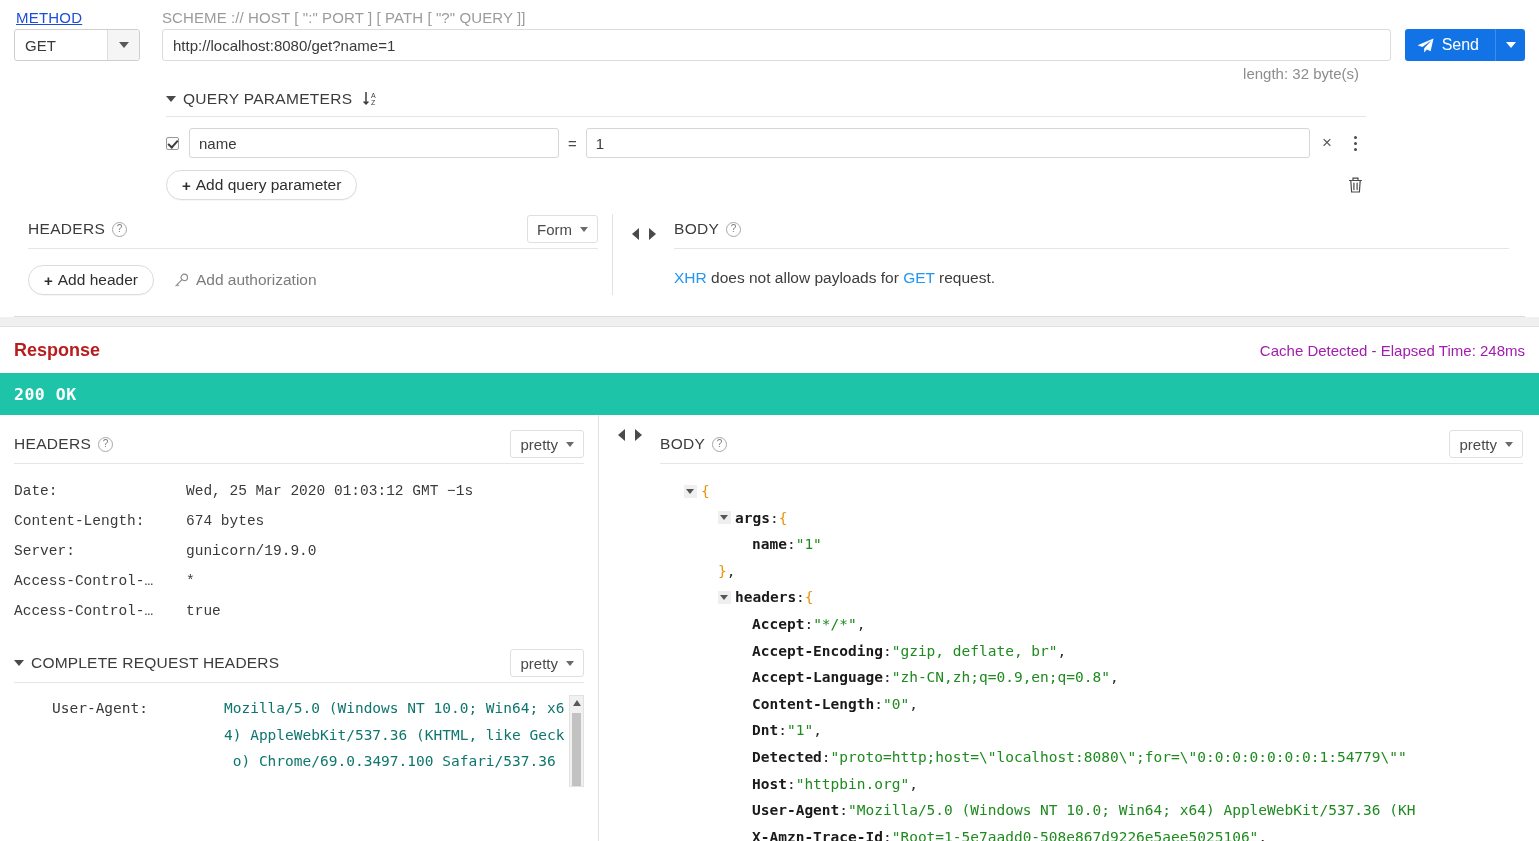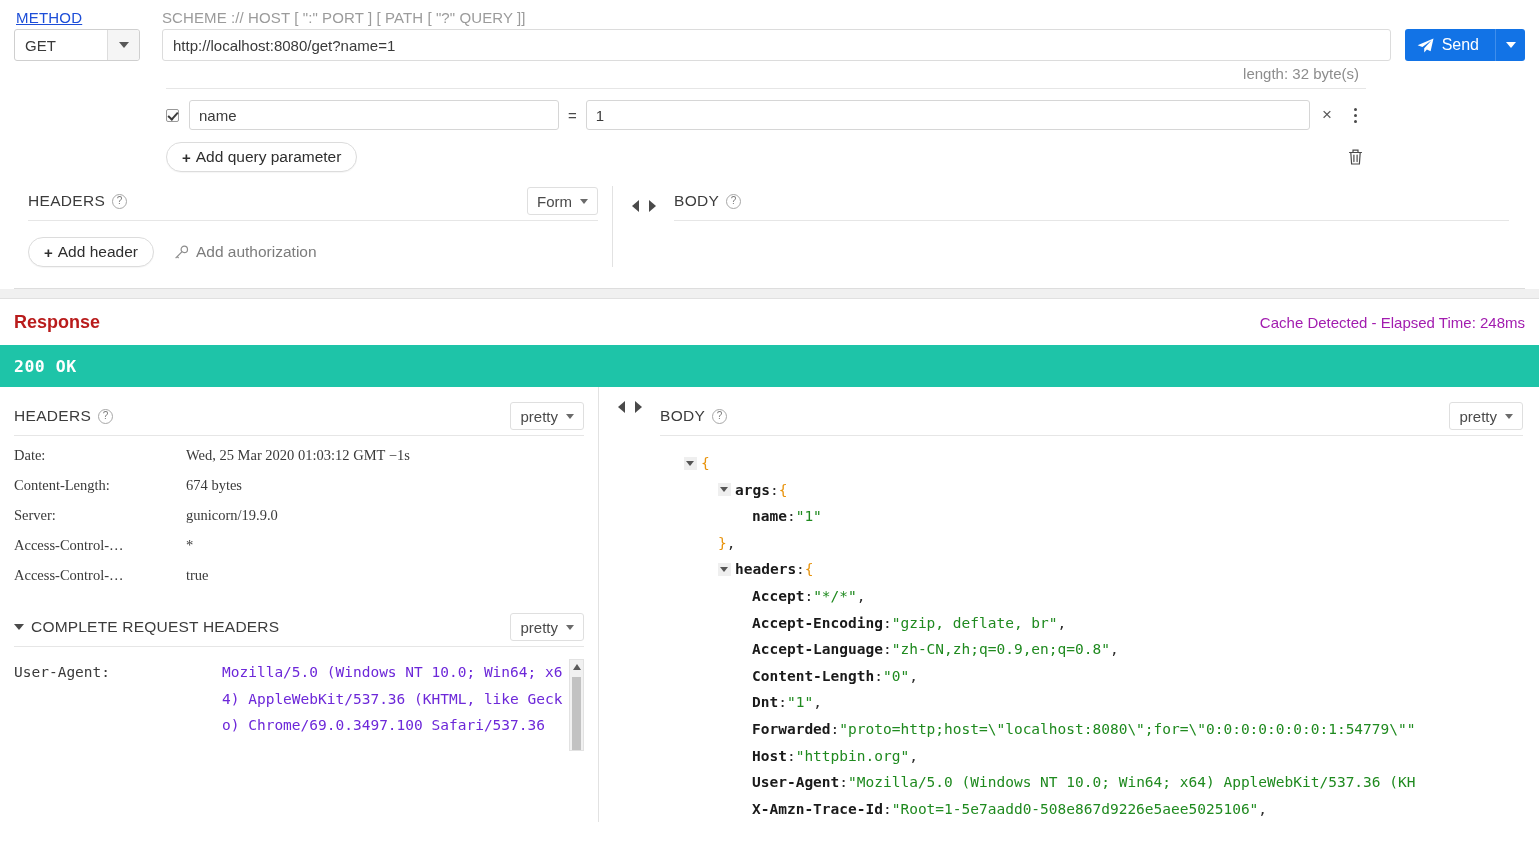--- a/index.html
+++ b/index.html
@@ -267,42 +267,43 @@
     font-size: 16.5px;
     font-weight: bold;
     letter-spacing: .5px;
   }
 
   .resp-split { display: flex; }
   .resp-left { width: 598px; padding: 0 14px; }
   .resp-right { flex: 1; padding-right: 16px; }
 
   .kv-table {
-    margin-top: 4px;
-    font-family: Liberation Serif, serif;
+    margin-top: 12px;
+    font-family: Liberation Mono, monospace;
     font-size: 14.5px;
     color: #3a3a3a;
     line-height: 30px;
   }
   .kv-row { display: flex; }
   .kv-k { width: 172px; white-space: nowrap; overflow: hidden; }
   .kv-v { flex: 1; white-space: nowrap; }
 
   .crh-head { display: flex; align-items: center; margin-top: 22px; height: 30px; }
   .crh-title { font-size: 15.5px; color: #3c3c3c; letter-spacing: .2px; }
 
   .ua-block {
     margin-top: 12px;
     display: flex;
     font-family: "DejaVu Sans Mono", monospace;
     font-size: 14.5px;
     line-height: 26.5px;
+    text-align: center;
   }
   .ua-key { width: 172px; color: #3a3a3a; flex: none; }
-  .ua-val { color: #6d28d9; width: 356px; word-break: break-all; white-space: pre-wrap; margin-left: 36px; }
+  .ua-val { color: #0f766e; width: 356px; word-break: break-all; white-space: pre-wrap; margin-left: 36px; }
   .ua-scroll {
     width: 15px; margin-left: 3px;
     background: #f1f1f1;
     border: 1px solid #e2e2e2;
     position: relative;
     height: 92px;
   }
   .ua-scroll .thumb {
     position: absolute; left: 2px; right: 2px; top: 17px; bottom: 0;
     background: #c2c2c2;
@@ -388,20 +389,31 @@
             <i class="caret-down"></i>
           </button>
       </div>
     </div>
 
     <div class="length-row">
       <span class="length-txt">length: 32 byte(s)</span>
     </div>
 
     <div class="qp-wrap">
+      <div class="qp-head">
+        <i class="tri"></i>
+        <span class="qp-title">QUERY PARAMETERS</span>
+        <span class="sort-icon">
+          <svg width="18" height="18" viewBox="0 0 18 18">
+            <path d="M4 2 L4 14 M1.6 11.4 L4 14 L6.4 11.4" stroke="#3c3c3c" stroke-width="1.5" fill="none"></path>
+            <text x="9" y="7.6" font-size="7" font-family="Liberation Sans, sans-serif" fill="#3c3c3c">A</text>
+            <text x="9" y="15.4" font-size="7" font-family="Liberation Sans, sans-serif" fill="#3c3c3c">Z</text>
+          </svg>
+        </span>
+      </div>
       <div class="qp-divider"></div>
 
       <div class="qp-row">
         <span class="qp-check"></span>
         <span class="qp-key">
           <span>name</span>
         </span>
         <span class="qp-eq">=</span>
         <span class="qp-val">
           <span>1</span>
@@ -460,20 +472,23 @@
         <i class="arrow-left"></i>
         <i class="arrow-right"></i>
       </div>
 
       <div class="hb-right">
         <div class="sec-head">
           <span class="sec-title">BODY</span>
           <span class="q-icon">?</span>
         </div>
         <div class="sec-rule"></div>
+        <div class="body-msg">
+          <a href="#">XHR</a><span> does not allow payloads for </span><a href="#">GET</a><span> request.</span>
+        </div>
       </div>
     </div>
 
     <div class="req-bottom-rule"></div>
   </div>
 
   <div class="gap-strip"></div>
 
   <div class="resp-head">
     <span class="resp-title">Response</span>
@@ -619,21 +634,21 @@
           </div>
           <div class="jline">
             <span style="display: inline-block; width: 92px; flex: 0 0 auto;"></span>
             <span class="jkey">Dnt</span>
             <span class="jpunct"> : </span>
             <span class="jstr">"1"</span>
             <span class="jpunct">,</span>
           </div>
           <div class="jline">
             <span style="display: inline-block; width: 92px; flex: 0 0 auto;"></span>
-            <span class="jkey">Forwarded</span>
+            <span class="jkey">Detected</span>
             <span class="jpunct"> : </span>
             <span class="jstr">"proto=http;host=\"localhost:8080\";for=\"0:0:0:0:0:0:0:1:54779\""</span>
           </div>
           <div class="jline">
             <span style="display: inline-block; width: 92px; flex: 0 0 auto;"></span>
             <span class="jkey">Host</span>
             <span class="jpunct"> : </span>
             <span class="jstr">"httpbin.org"</span>
             <span class="jpunct">,</span>
           </div>

